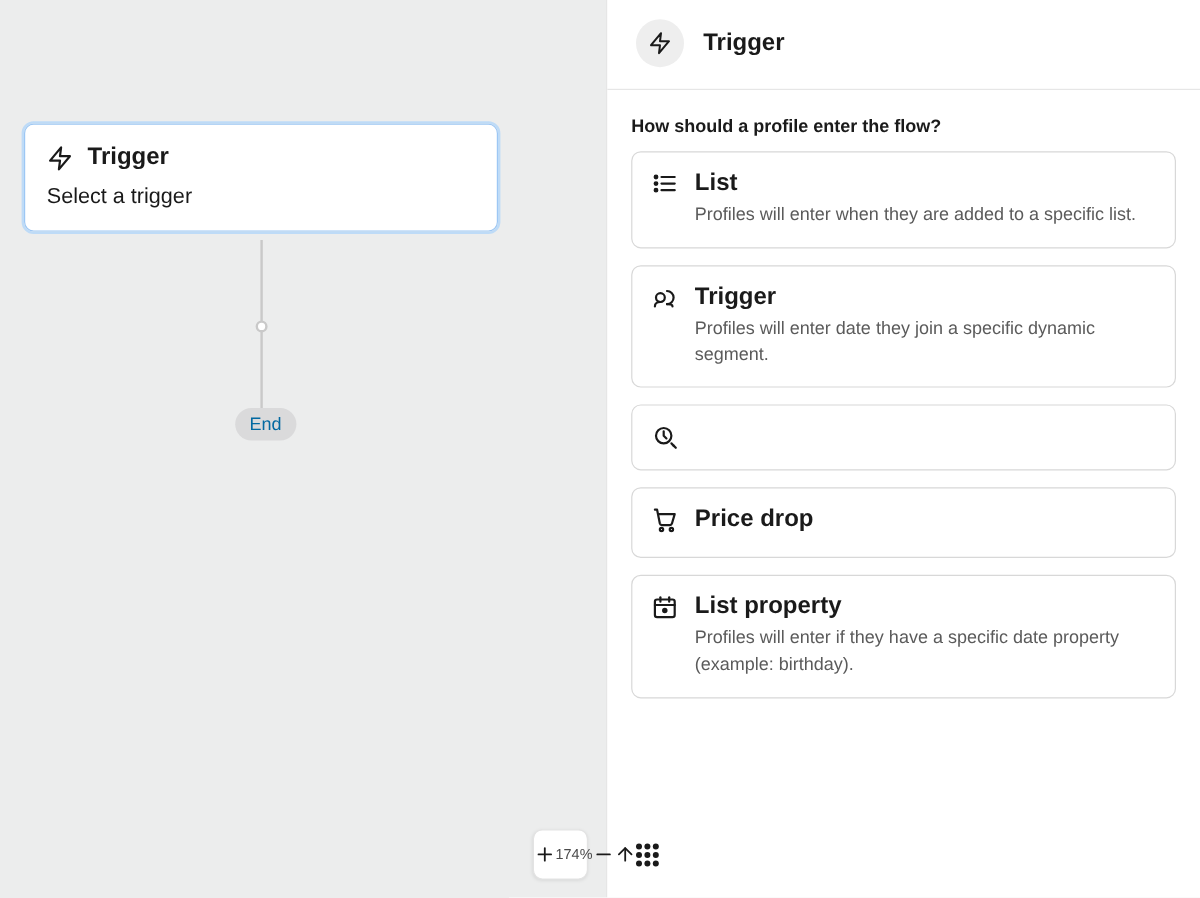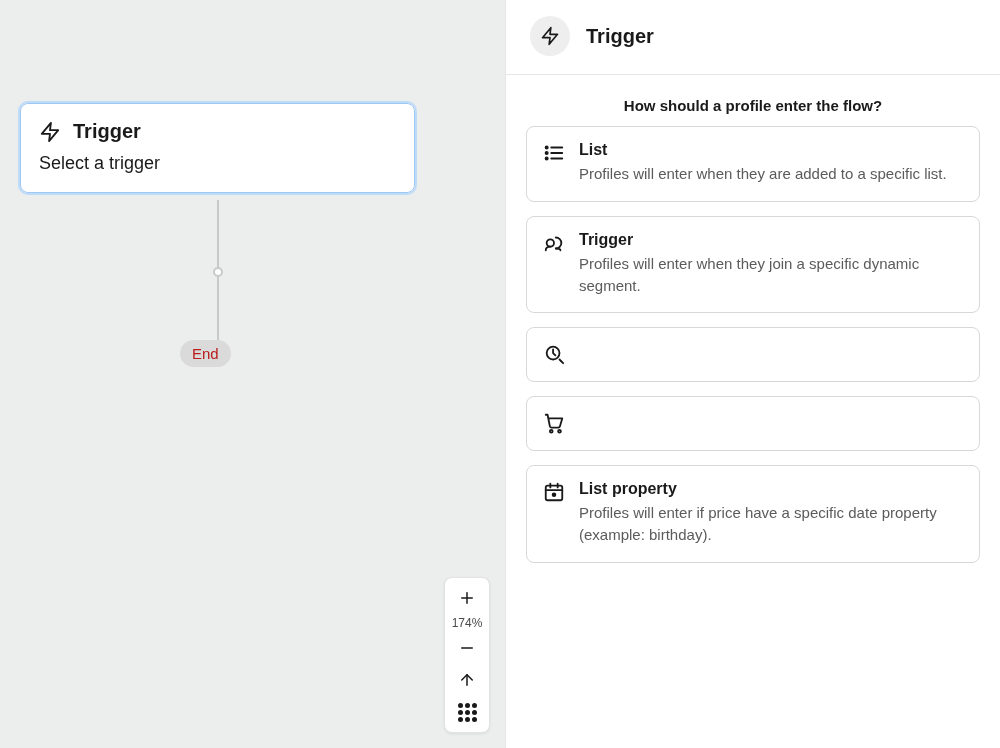--- a/index.html
+++ b/index.html
@@ -65,40 +65,40 @@
       top: 267px;
       width: 10px;
       height: 10px;
       background: #fff;
       border: 2px solid #c9c9c9;
       border-radius: 50%;
     }
     .end-pill {
       position: absolute;
       top: 340px;
-      left: 180px;
+      left: 196px;
       padding: 5px 12px;
       background: #dadadb;
       border-radius: 14px;
       font-size: 15px;
-      color: #b91c1c;
+      color: #0369a1;
     }
 
     
     .tool-panel {
       position: absolute;
       right: 15px;
       bottom: 15px;
       width: 46px;
       background: #fff;
       border: 1px solid #e3e3e3;
       border-radius: 8px;
       box-shadow: 0 1px 3px rgba(0,0,0,0.08);
       display: flex;
-      flex-direction: column;
+      flex-direction: row;
       align-items: center;
       padding: 4px 0;
     }
     .tool-btn {
       width: 100%;
       height: 32px;
       display: flex;
       align-items: center;
       justify-content: center;
       font-size: 22px;
@@ -145,42 +145,41 @@
     }
     .panel-header-icon .icon { width: 20px; height: 20px; }
     .panel-header-title { font-size: 20px; font-weight: 700; }
 
     .panel-body { padding: 22px 20px 24px 20px; }
     .section-label {
       font-size: 15px;
       font-weight: 600;
       color: #1a1a1a;
       margin-bottom: 12px;
-      text-align: center;
     }
 
     .option-card {
       border: 1px solid #d8d8d8;
       border-radius: 8px;
       padding: 14px 16px 16px 16px;
       display: flex;
       gap: 14px;
       margin-bottom: 14px;
       cursor: pointer;
       background: #fff;
     }
     .option-icon {
       flex: 0 0 auto;
       width: 22px; height: 22px;
       color: #1a1a1a;
       margin-top: 1px;
     }
     .option-title {
       font-weight: 700;
-      font-size: 16px;
+      font-size: 20px;
       margin-bottom: 4px;
     }
     .option-desc {
       font-size: 15px;
       color: #5b5b5b;
       line-height: 1.45;
     }
 
     svg { display: block; }
   </style>
@@ -282,21 +281,21 @@
       <span class="option-icon">
         <svg viewBox="0 0 24 24" fill="none" stroke="currentColor" stroke-width="2" stroke-linecap="round" stroke-linejoin="round">
             <circle cx="8" cy="12" r="4"></circle>
             <path d="M14 6a6 6 0 0 1 0 12"></path>
             <path d="M8 16c-3 0-5 1.5-5 4"></path>
             <path d="M14 18c2 0 5 .5 5 2"></path>
           </svg>
       </span>
       <div>
         <div class="option-title">Trigger</div>
-        <div class="option-desc">Profiles will enter when they join a specific dynamic segment.</div>
+        <div class="option-desc">Profiles will enter date they join a specific dynamic segment.</div>
       </div>
     </div>
 
     <div class="option-card">
       <span class="option-icon">
         <svg viewBox="0 0 24 24" fill="none" stroke="currentColor" stroke-width="2" stroke-linecap="round" stroke-linejoin="round">
             <circle cx="11" cy="11" r="7"></circle>
             <path d="M11 7v4l2.5 2.5"></path>
             <path d="m20 20 2 2"></path>
             <path d="m18 18 2 2"></path>
@@ -306,33 +305,34 @@
 
     <div class="option-card">
       <span class="option-icon">
         <svg viewBox="0 0 24 24" fill="none" stroke="currentColor" stroke-width="2" stroke-linecap="round" stroke-linejoin="round">
             <circle cx="9" cy="21" r="1.5"></circle>
             <circle cx="18" cy="21" r="1.5"></circle>
             <path d="M3 3h2l2.5 12.5a2 2 0 0 0 2 1.5h7a2 2 0 0 0 2-1.5L21 7H6"></path>
           </svg>
       </span>
       <div>
+        <div class="option-title">Price drop</div>
       </div>
     </div>
 
     <div class="option-card">
       <span class="option-icon">
         <svg viewBox="0 0 24 24" fill="none" stroke="currentColor" stroke-width="2" stroke-linecap="round" stroke-linejoin="round">
             <rect x="3" y="5" width="18" height="16" rx="2"></rect>
             <line x1="3" y1="10" x2="21" y2="10"></line>
             <line x1="8" y1="3" x2="8" y2="7"></line>
             <line x1="16" y1="3" x2="16" y2="7"></line>
             <circle cx="12" cy="15" r="1.5" fill="currentColor"></circle>
           </svg>
       </span>
       <div>
         <div class="option-title">List property</div>
-        <div class="option-desc">Profiles will enter if price have a specific date property (example: birthday).</div>
+        <div class="option-desc">Profiles will enter if they have a specific date property (example: birthday).</div>
       </div>
     </div>
 
   </div>
 </div>
 
 </body></html>

